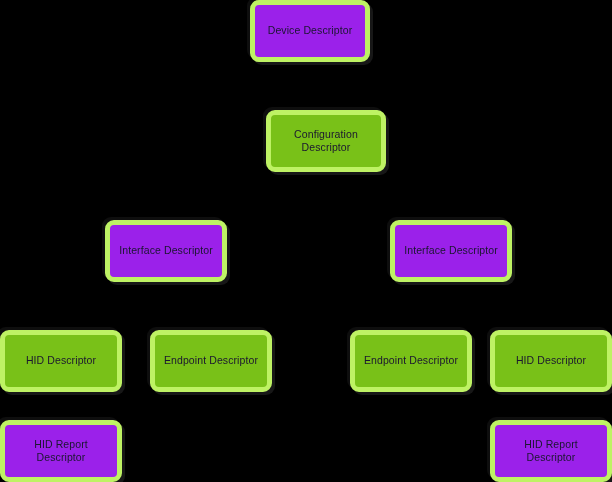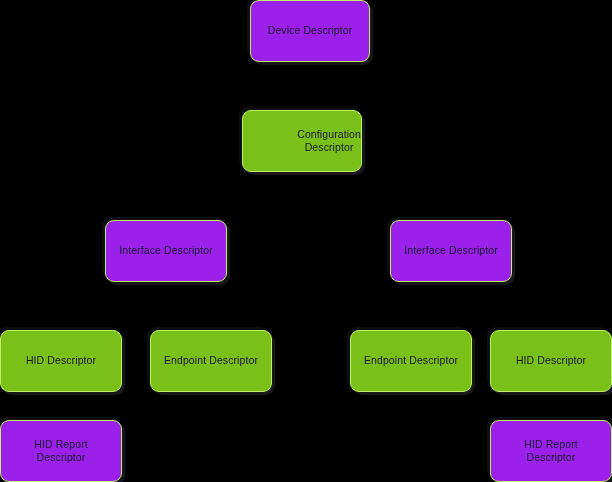--- a/index.html
+++ b/index.html
@@ -25,21 +25,21 @@
     height: 482px;
     z-index: 1;
   }
 
   
   .node {
     position: absolute;
     z-index: 2;
     box-sizing: border-box;
     border-radius: 9px;
-    border: 1px solid #bef264;
+    border: 5px solid #bef264;
     display: flex;
     align-items: center;
     justify-content: center;
     text-align: center;
     color: #1b1630;
     font-size: 10.5px;
     line-height: 13.5px;
     letter-spacing: 0.1px;
     white-space: pre-line;
     
@@ -90,21 +90,21 @@
         <path d="M 56 413 L 66 413 L 61 420 Z" fill="#000000" stroke="#000000" stroke-width="0.6"></path>
       </g>
       <g>
         <path d="M 551 392 L 551 420" fill="none" stroke="#000000" stroke-width="1.4"></path>
         <path d="M 546 413 L 556 413 L 551 420 Z" fill="#000000" stroke="#000000" stroke-width="0.6"></path>
       </g>
     </svg>
 
   <div id="nodes">
       <div class="node purple" style="left: 250px; top: 0px; width: 120px; height: 62px;"><span>Device Descriptor</span></div>
-      <div class="node green" style="left: 242px; top: 110px; width: 120px; height: 62px; justify-content: flex-end;"><span>Configuration
+      <div class="node green" style="left: 266px; top: 110px; width: 120px; height: 62px;"><span>Configuration
 Descriptor</span></div>
       <div class="node purple" style="left: 105px; top: 220px; width: 122px; height: 62px;"><span>Interface Descriptor</span></div>
       <div class="node purple" style="left: 390px; top: 220px; width: 122px; height: 62px;"><span>Interface Descriptor</span></div>
       <div class="node green" style="left: 0px; top: 330px; width: 122px; height: 62px;"><span>HID Descriptor</span></div>
       <div class="node green" style="left: 150px; top: 330px; width: 122px; height: 62px;"><span>Endpoint Descriptor</span></div>
       <div class="node green" style="left: 350px; top: 330px; width: 122px; height: 62px;"><span>Endpoint Descriptor</span></div>
       <div class="node green" style="left: 490px; top: 330px; width: 122px; height: 62px;"><span>HID Descriptor</span></div>
       <div class="node purple" style="left: 0px; top: 420px; width: 122px; height: 62px;"><span>HID Report
 Descriptor</span></div>
       <div class="node purple" style="left: 490px; top: 420px; width: 122px; height: 62px;"><span>HID Report

